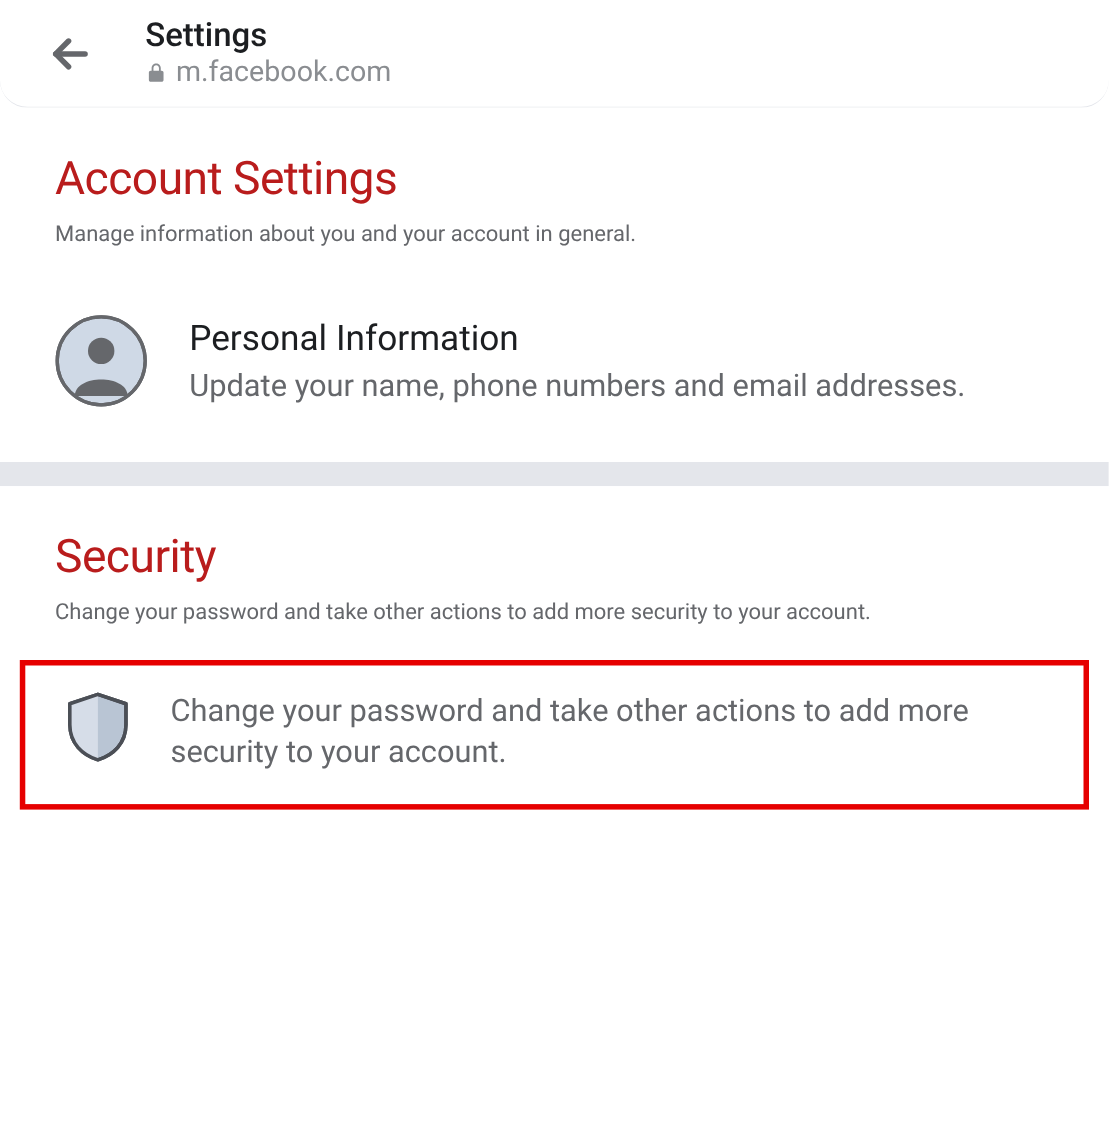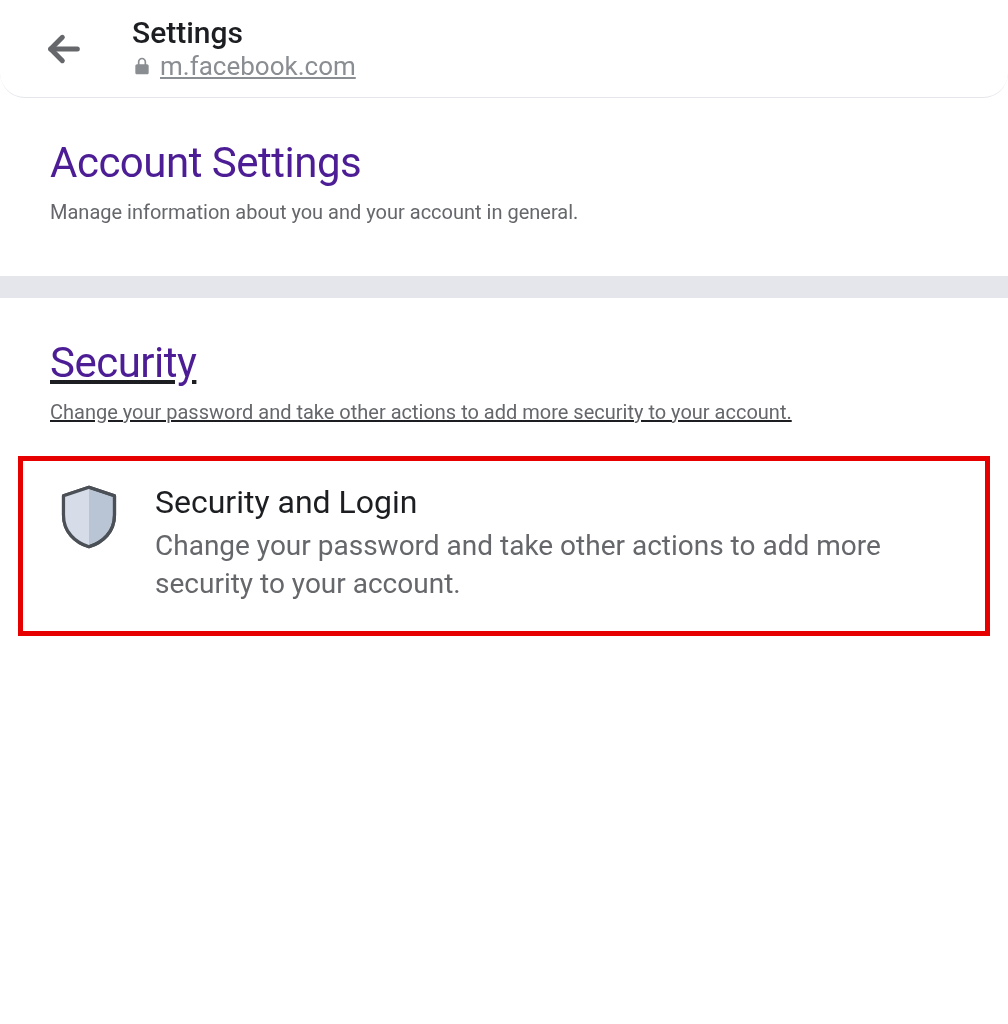--- a/index.html
+++ b/index.html
@@ -34,31 +34,30 @@
     color: #1c1e21;
     line-height: 1.1;
   }
   .header-sub {
     display: flex;
     align-items: center;
     gap: 8px;
     color: #8a8d91;
     font-size: 26px;
     margin-top: 2px;
-    text-decoration: underline;
   }
   .header-sub svg { width: 20px; height: 20px; flex-shrink: 0; }
   .section {
     padding: 40px 50px 50px 50px;
     background: #fff;
   }
   .section-title {
     font-size: 42px;
     font-weight: 400;
-    color: #4c1d95;
+    color: #b91c1c;
     margin-bottom: 12px;
     letter-spacing: -0.5px;
   }
   .section-desc {
     font-size: 20px;
     color: #65676b;
     line-height: 1.35;
   }
   .item {
     display: flex;
@@ -119,36 +118,49 @@
       </svg>
       <span>m.facebook.com</span>
     </div>
   </div>
 </div>
 
 <div class="section">
   <h2 class="section-title">Account Settings</h2>
   <p class="section-desc">Manage information about you and your account in general.</p>
 
+  <div class="item">
+    <div class="item-icon">
+      <svg viewBox="0 0 84 84" width="84" height="84">
+        <circle cx="42" cy="42" r="40" fill="#cfd9e6" stroke="#65676b" stroke-width="3"></circle>
+        <circle cx="42" cy="33" r="12" fill="#65676b"></circle>
+        <path d="M18 74 C18 54, 66 54, 66 74" fill="#65676b"></path>
+        <circle cx="42" cy="42" r="40" fill="none" stroke="#65676b" stroke-width="3"></circle>
+      </svg>
+    </div>
+    <div class="item-body">
+      <div class="item-title">Personal Information</div>
+      <div class="item-desc">Update your name, phone numbers and email addresses.</div>
+    </div>
+  </div>
 </div>
 
 <div class="divider"></div>
 
-<div class="section" style="padding-bottom:20px;text-decoration:underline;">
+<div class="section" style="padding-bottom:20px;">
   <h2 class="section-title">Security</h2>
   <p class="section-desc">Change your password and take other actions to add more security to your account.</p>
 </div>
 
 <div class="highlight-box">
   <div class="item">
     <div class="item-icon">
       <svg viewBox="0 0 64 64" width="68" height="68">
         <path d="M32 4 L56 12 L56 30 C56 46 45 56 32 60 C19 56 8 46 8 30 L8 12 Z" fill="#b9c5d4" stroke="#4b4f56" stroke-width="3" stroke-linejoin="round"></path>
         <path d="M32 4 L32 60 C19 56 8 46 8 30 L8 12 Z" fill="#d6dde8"></path>
         <path d="M32 4 L56 12 L56 30 C56 46 45 56 32 60 C19 56 8 46 8 30 L8 12 Z" fill="none" stroke="#4b4f56" stroke-width="3" stroke-linejoin="round"></path>
       </svg>
     </div>
     <div class="item-body">
-      <div class="item-title">Security and Login</div>
       <div class="item-desc">Change your password and take other actions to add more security to your account.</div>
     </div>
   </div>
 </div>
 
 </body></html>

